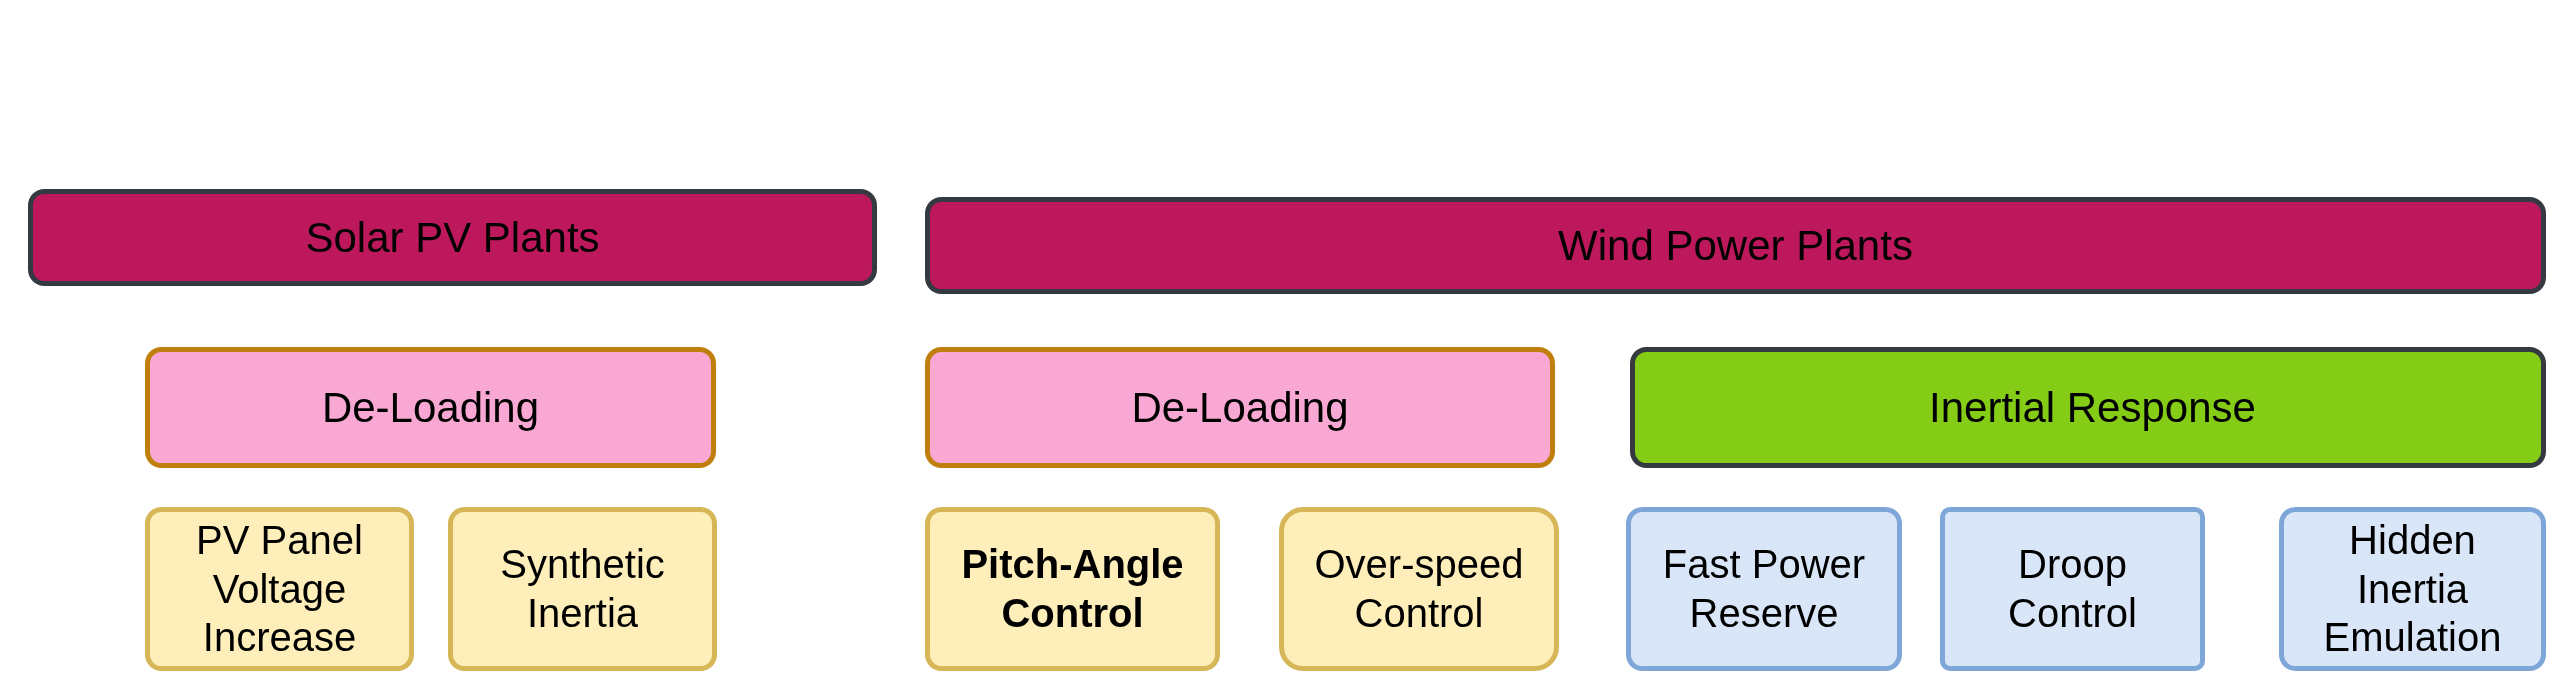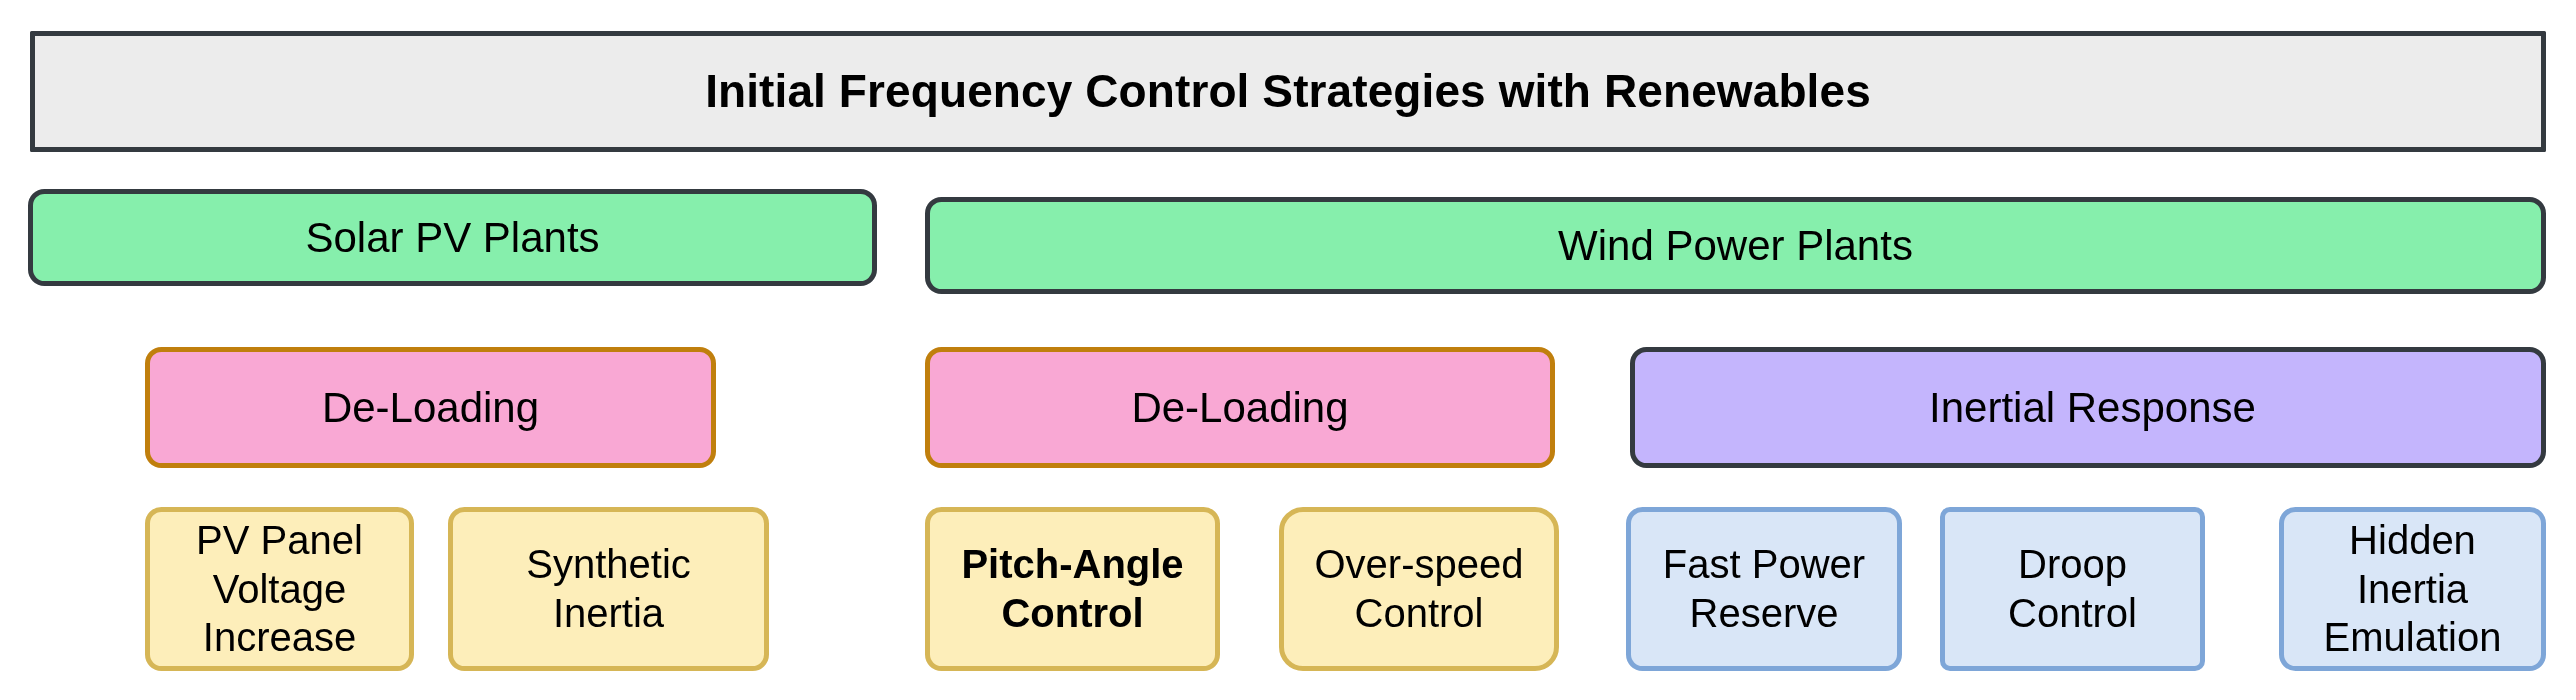--- a/index.html
+++ b/index.html
@@ -41,41 +41,41 @@
     border-radius: 1.5px;
     font-size: 46px;
     font-weight: bold;
     letter-spacing: 0.1px;
   }
 
   
   .cat-node {
     top: 189px;
     height: 97px;
-    background: #86efac;
+    background: #be185d;
     border: 5.2px solid #343a40;
     border-radius: 16.4px;
     font-size: 42px;
   }
   .cat-solar { left: 28px;   width: 849px; }
   .cat-wind  { left: 925px; width: 1621px; margin-top: 8px; }
 
   
   .strat-node {
     top: 347px;
     height: 121px;
     border-radius: 16.4px;
     font-size: 42px;
   }
   .strat-orange {
     background: #f9a8d4;
     border: 5.2px solid #c07f0d;
   }
   .strat-blue {
-    background: #c4b5fd;
+    background: #84cc16;
     border: 5.2px solid #343a40;
     padding-left: 9px;
   }
   .strat-dl-solar { left: 145px;  width: 571px; }
   .strat-dl-wind  { left: 925px; width: 630px; }
   .strat-inertial { left: 1630px; width: 916px; }
 
   
   .leaf-node {
     top: 507px;
@@ -85,38 +85,37 @@
   }
   .leaf-yellow {
     background: #fdeeba;
     border: 5.2px solid #d6b656;
   }
   .leaf-blue {
     background: #d9e6f7;
     border: 5.2px solid #7ea6d8;
   }
   .leaf-pv       { left: 145px;  width: 269px; }
-  .leaf-synth    { left: 448px;  width: 321px; }
+  .leaf-synth    { left: 448px;  width: 269px; }
   .leaf-pitch    { left: 925px; width: 295px; font-weight: bold; }
   .leaf-overspd  { left: 1279px; width: 280px; border-radius: 24px; }
   .leaf-fpr      { left: 1626px; width: 276px; }
   .leaf-droop    { left: 1940px; width: 265px; border-radius: 10px; }
   .leaf-hidden   { left: 2279px; width: 267px; }
 
   .leaf-node .txt {
     display: block;
     width: 126%;
   }
 </style>
 </head>
 <body>
 
 <div id="canvas">
 
-  <div class="node title-node">Initial Frequency Control Strategies with Renewables</div>
 
   <div class="node cat-node cat-solar">Solar PV Plants</div>
 
   <div class="node cat-node cat-wind">Wind Power Plants</div>
 
   <div class="node strat-node strat-orange strat-dl-solar">De-Loading</div>
 
   <div class="node strat-node strat-orange strat-dl-wind">De-Loading</div>
 
   <div class="node strat-node strat-blue strat-inertial">Inertial Response</div>

